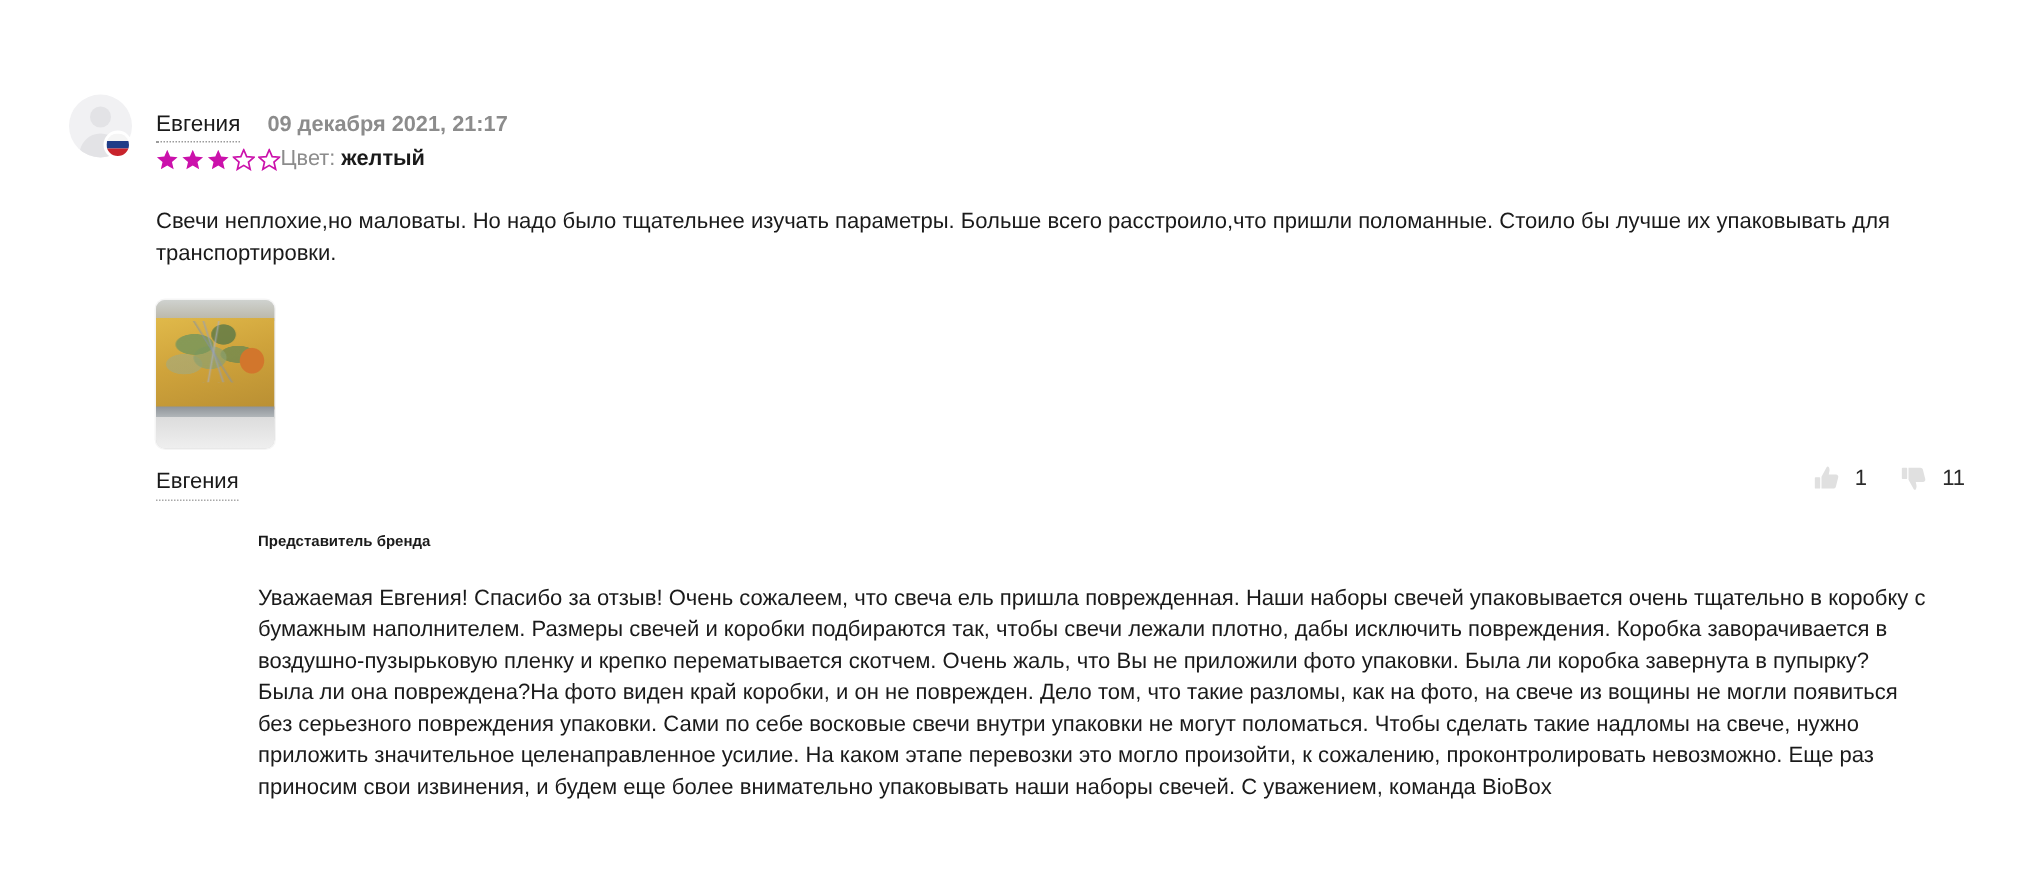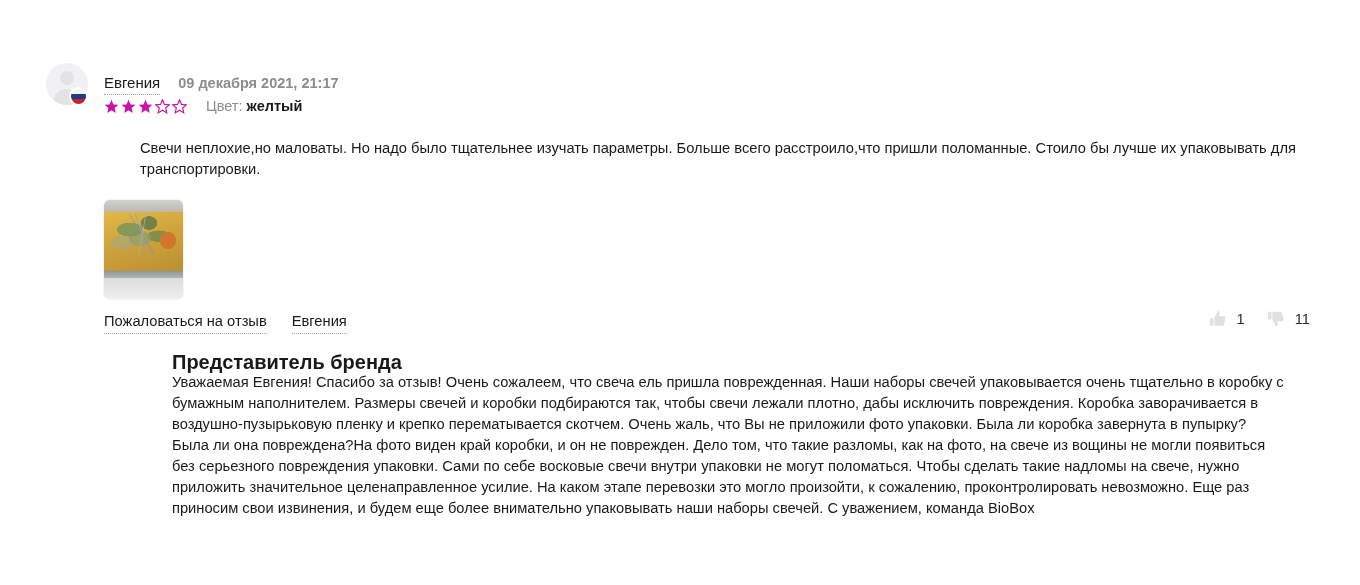--- a/index.html
+++ b/index.html
@@ -117,38 +117,36 @@
     display: flex;
     align-items: center;
   }
   .stars {
     display: flex;
     gap: 2px;
     align-items: center;
   }
   .stars svg { display: block; }
   .color-line {
-    margin-left: 19px;
     font-size: 14.5px;
     line-height: 18px;
     white-space: nowrap;
   }
   .color-label { color: #8c8c8c; }
   .color-value { color: #1a1a1a; font-weight: bold; }
 
   
   .review-text {
     position: absolute;
     left: 104px;
     top: 138px;
     width: 1182px;
     font-size: 14.7px;
     line-height: 21px;
     color: #1a1a1a;
-    margin-left: 36px;
   }
 
   
   .photos {
     position: absolute;
     left: 104px;
     top: 200px;
     display: flex;
     gap: 8px;
   }
@@ -240,26 +238,27 @@
   }
 
   
   .reply {
     position: absolute;
     left: 172px;
     top: 352px;
     width: 1115px;
   }
   .reply-title {
-    font-size: 20px;
+    font-size: 10px;
     font-weight: bold;
     color: #1a1a1a;
     line-height: 20px;
   }
   .reply-text {
+    margin-top: 17px;
     font-size: 14.7px;
     line-height: 21px;
     color: #1a1a1a;
     text-align: left;
   }
 </style>
 </head>
 <body>
 
 <div class="review-block">
@@ -313,21 +312,20 @@
       <div class="ph-box"></div>
       <div class="ph-greens"></div>
       <div class="ph-sticks"></div>
       <div class="ph-orange"></div>
       <div class="ph-ledge"></div>
       <div class="ph-floor"></div>
     </div>
   </div>
 
   <div class="actions">
-    <span class="action-link">Пожаловаться на отзыв</span>
     <span class="action-link">Евгения</span>
   </div>
 
   <div class="votes">
     <span class="vote">
       <svg width="19" height="18" viewBox="0 0 20 19">
           <path d="M5.6 8.2L9.3 1.4c0.3-0.6 1.2-0.5 1.5 0.1 0.5 1 0.6 2.2 0.3 3.3L10.7 6.6h5.1c1.1 0 1.9 1 1.6 2.1l-1.7 6.6c-0.2 0.8-0.9 1.3-1.7 1.3H5.6V8.2z M1.4 8.6h2.8c0.3 0 0.5 0.2 0.5 0.5v7c0 0.3-0.2 0.5-0.5 0.5H1.4c-0.3 0-0.5-0.2-0.5-0.5v-7c0-0.3 0.2-0.5 0.5-0.5z" fill="#e0e0e0"></path>
         </svg>
       <span class="vote-count">1</span>
     </span>

